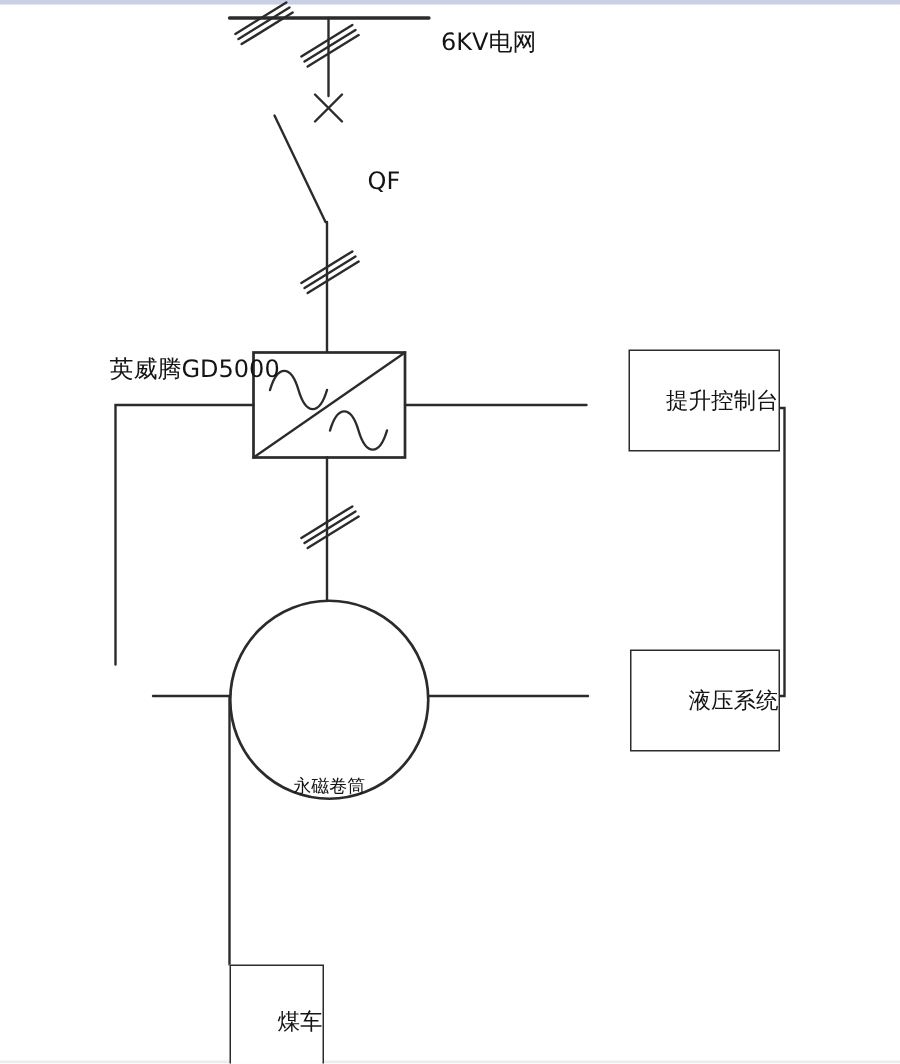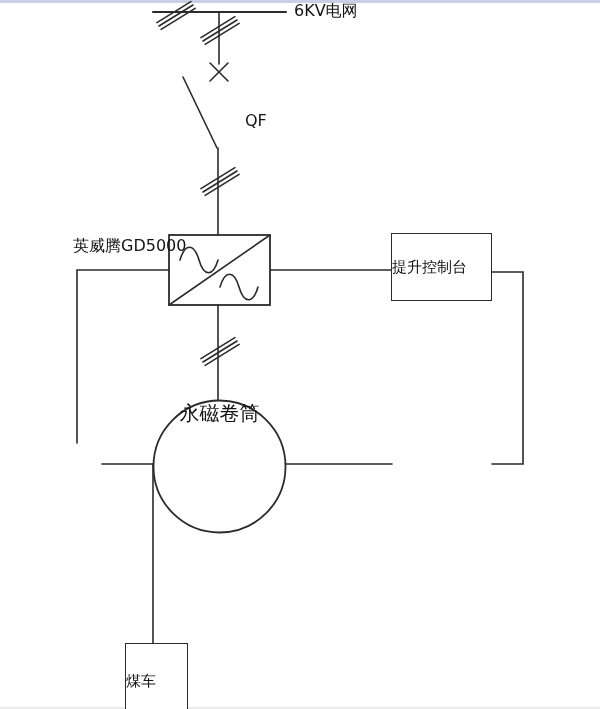--- a/index.html
+++ b/index.html
@@ -20,38 +20,38 @@
   }
   .bottom-strip {
     position: absolute; left: 0; top: 707px;
     width: 600px; height: 2px; background: #ececec;
   }
   svg.wires { position: absolute; left: 0; top: 0; }
   .label {
     position: absolute; white-space: nowrap; color: #141414;
     line-height: 1.15;
   }
-  .lbl-grid     { left: 294px; top: 2px;  font-size: 16px; }
+  .lbl-grid     { left: 294px; top: 19px;  font-size: 16px; }
   .lbl-qf       { left: 245px; top: 112px;  font-size: 16px; }
   .lbl-inverter { left: 48px;  top: 237px; font-size: 16px; margin-left: 25px; }
   .node-box {
     position: absolute; background: #ffffff;
     border: 1.6px solid #2b2b2b;
-    display: flex; align-items: center; justify-content: flex-start;
-    font-size: 15px; color: #141414;
+    display: flex; align-items: center; justify-content: flex-end;
+    font-size: 15px; color: #141414; margin-left: 28px;
   }
   .box-hoist   { left: 391px; top: 233px; width: 101px; height: 68px; }
   .box-hydr    { left: 392px; top: 433px; width: 100px; height: 68px; }
   .box-encoder { left: 46px;  top: 443px; width: 56px;  height: 40px; font-size: 14px; }
   .box-coal    { left: 125px; top: 643px; width: 63px;  height: 76px; }
   .drum-label-wrap {
     position: absolute; left: 153px; top: 400px;
     width: 133px; height: 133px;
-    display: flex; align-items: flex-start; justify-content: center;
-    font-size: 20px; color: #141414; pointer-events: none;
+    display: flex; align-items: flex-end; justify-content: center;
+    font-size: 12px; color: #141414; pointer-events: none;
   }
 </style>
 </head>
 <body>
 
 <div class="canvas">
 
   <div class="top-strip"></div>
   <div class="bottom-strip"></div>
 
@@ -121,20 +121,23 @@
   <div class="label lbl-grid">6KV电网</div>
 
   <div class="label lbl-qf">QF</div>
 
   <div class="label lbl-inverter">英威腾GD5000</div>
 
   <div class="node-box box-hoist">
     <span>提升控制台</span>
   </div>
 
+  <div class="node-box box-hydr">
+    <span>液压系统</span>
+  </div>
 
 
   <div class="node-box box-coal">
     <span>煤车</span>
   </div>
 
   <div class="drum-label-wrap">
     <span>永磁卷筒</span>
   </div>
 

